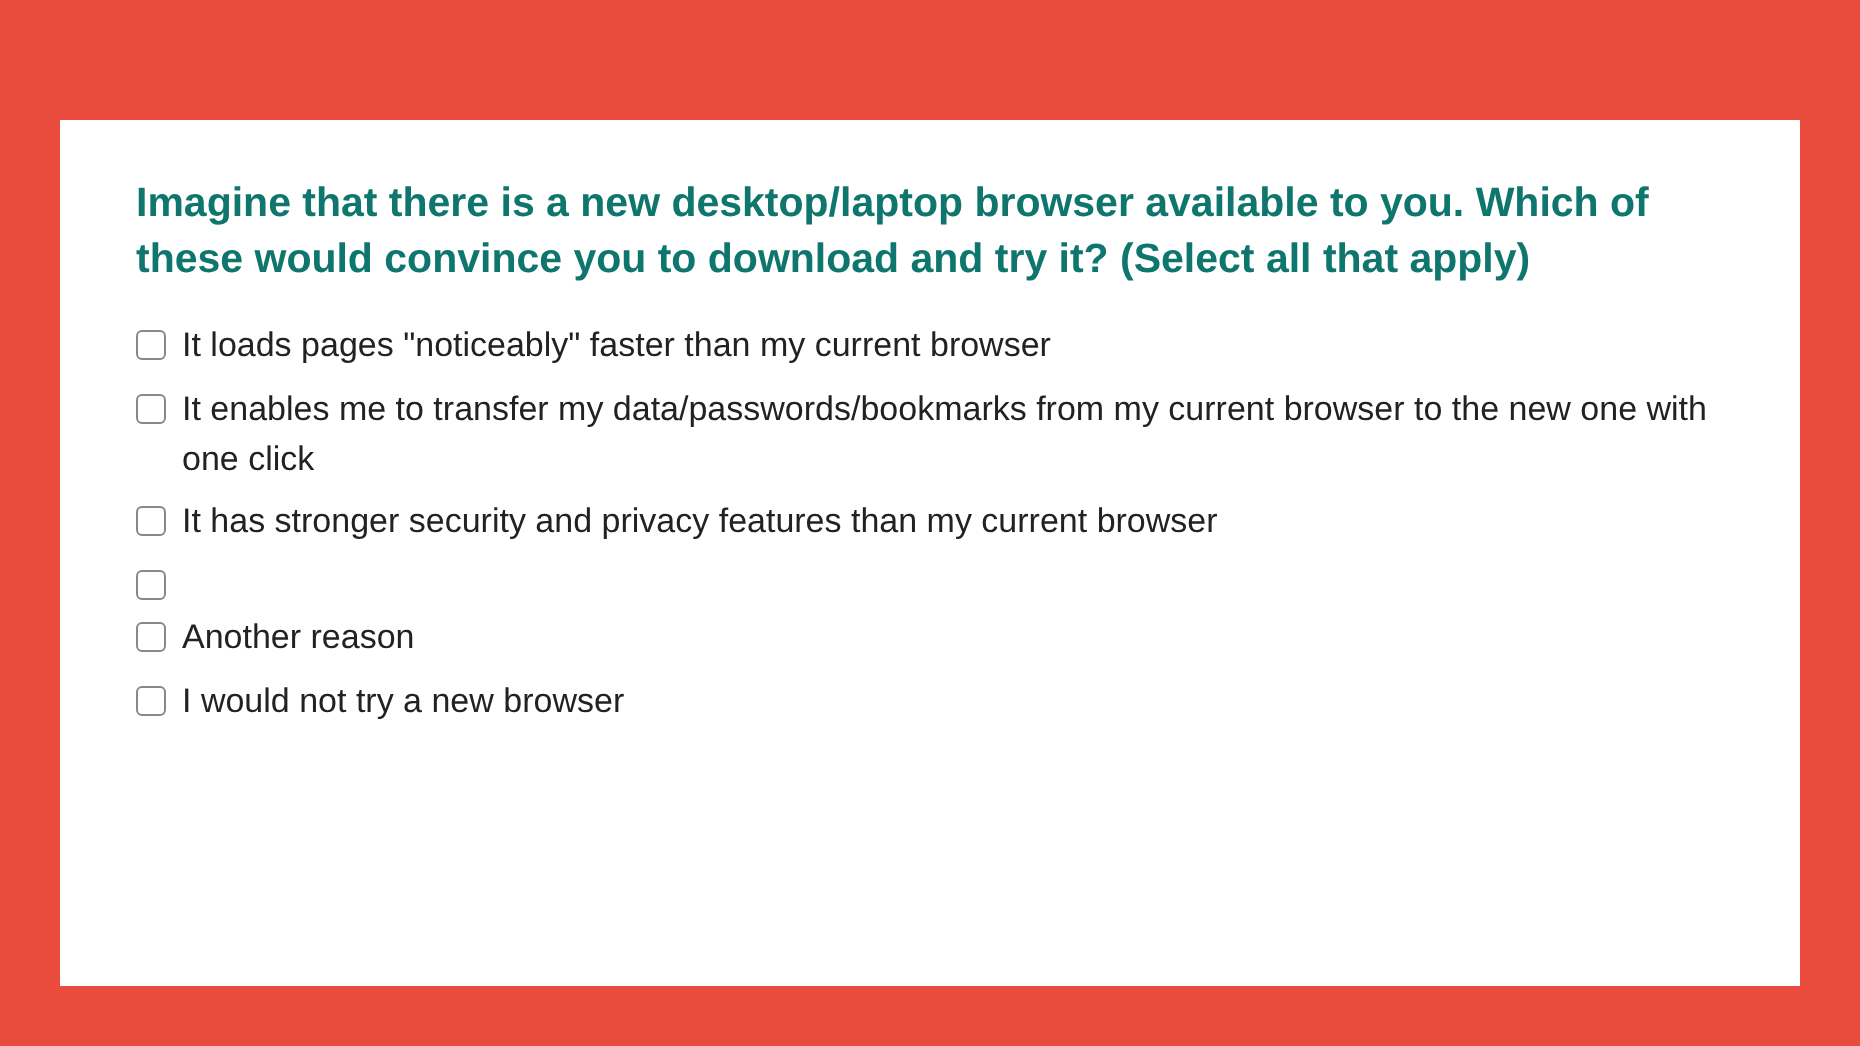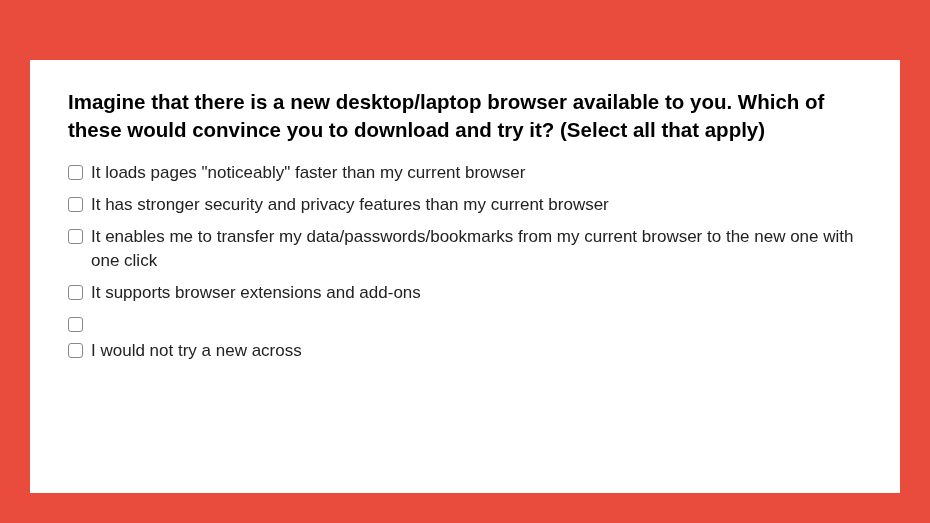--- a/index.html
+++ b/index.html
@@ -13,21 +13,21 @@
     }
     .card {
       background: #ffffff;
       padding: 28px 38px 24px 38px;
       width: 100%;
       height: 100%;
     }
     .question {
       font-size: 20.5px;
       font-weight: 700;
-      color: #000000;
+      color: #0f766e;
       line-height: 1.35;
       margin-bottom: 18px;
     }
     .option-list {
       display: flex;
       flex-direction: column;
       gap: 7px;
     }
     .option {
       display: flex;
@@ -62,39 +62,39 @@
 <div class="card">
   <div class="question">Imagine that there is a new desktop/laptop browser available to you. Which of these would convince you to download and try it? (Select all that apply)</div>
   <div class="option-list">
 
     <div class="option">
       <input type="checkbox" id="opt0" style="">
       <label for="opt0">It loads pages "noticeably" faster than my current browser</label>
     </div>
 
     <div class="option">
-      <input type="checkbox" id="opt1" style="">
-      <label for="opt1">It has stronger security and privacy features than my current browser</label>
+      <input type="checkbox" id="opt2" style="">
+      <label for="opt2">It enables me to transfer my data/passwords/bookmarks from my current browser to the new one with one click</label>
     </div>
 
     <div class="option">
-      <input type="checkbox" id="opt2" style="">
-      <label for="opt2">It enables me to transfer my data/passwords/bookmarks from my current browser to the new one with one click</label>
+      <input type="checkbox" id="opt1" style="">
+      <label for="opt1">It has stronger security and privacy features than my current browser</label>
     </div>
 
 
 
     <div class="option">
       <input type="checkbox" id="opt5" style="">
-      <label for="opt5">It supports browser extensions and add-ons</label>
     </div>
 
     <div class="option">
       <input type="checkbox" id="opt6" style="">
+      <label for="opt6">Another reason</label>
     </div>
 
     <div class="option">
       <input type="checkbox" id="opt7" style="">
-      <label for="opt7">I would not try a new across</label>
+      <label for="opt7">I would not try a new browser</label>
     </div>
 
   </div>
 </div>
 
 </body></html>

